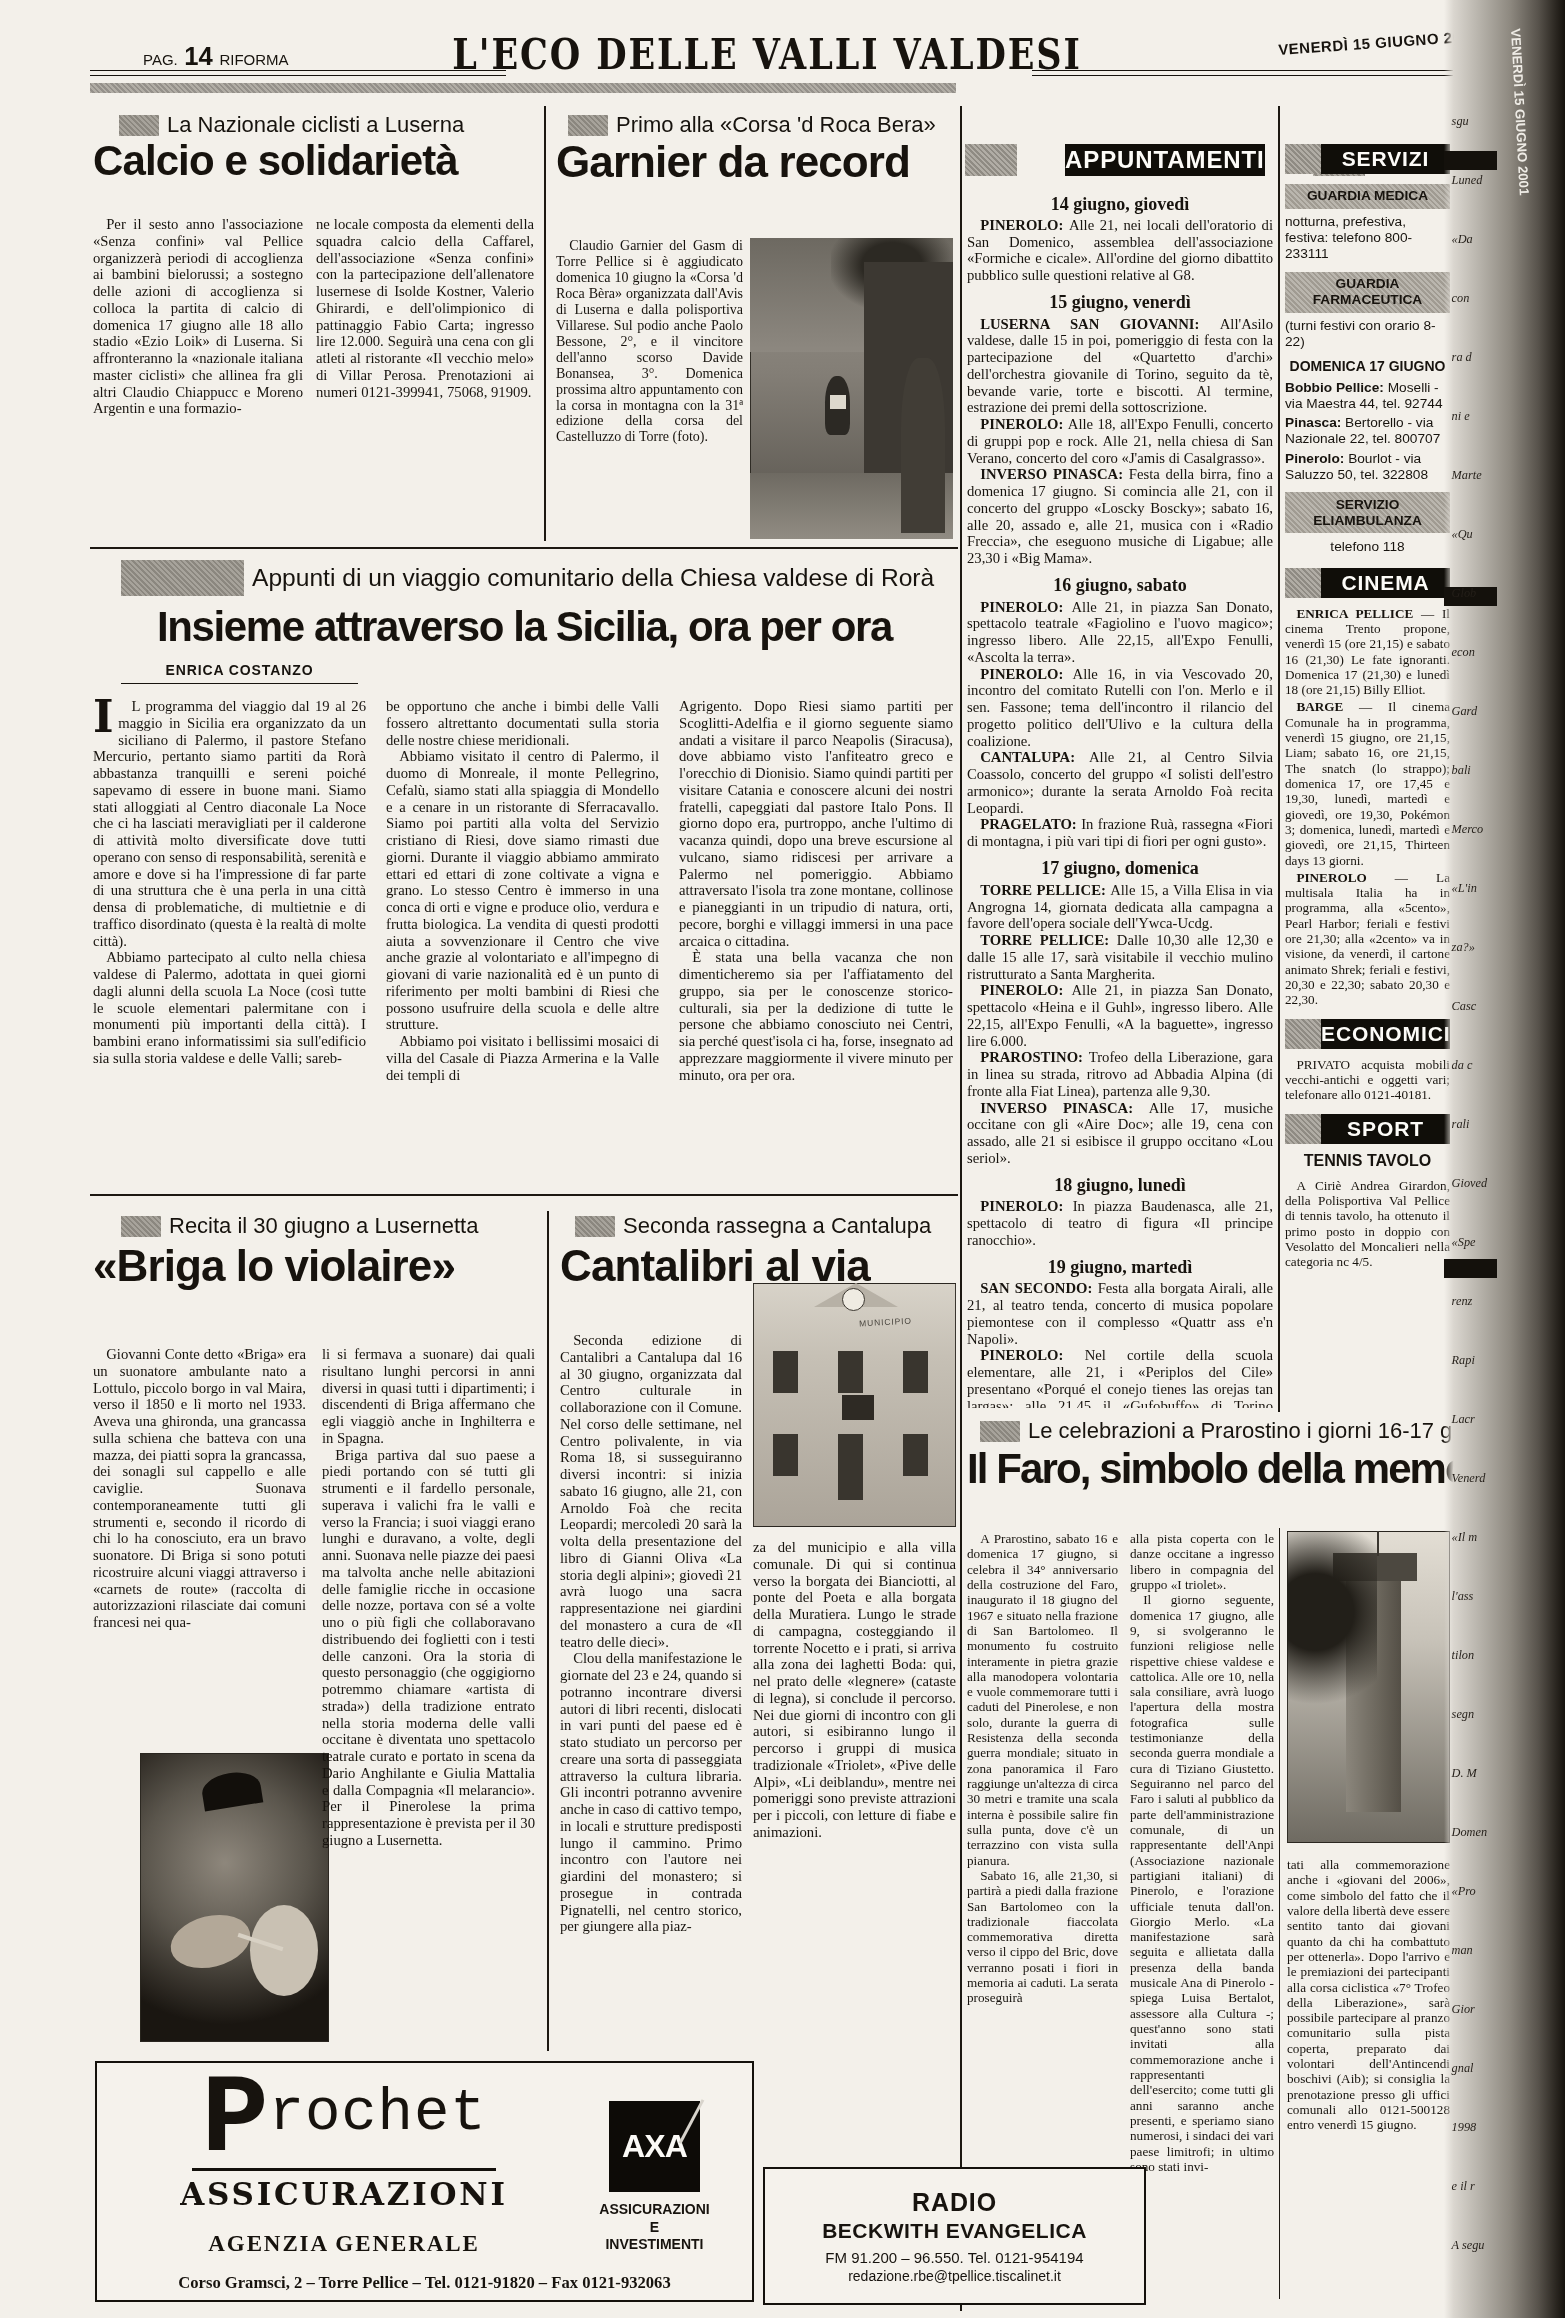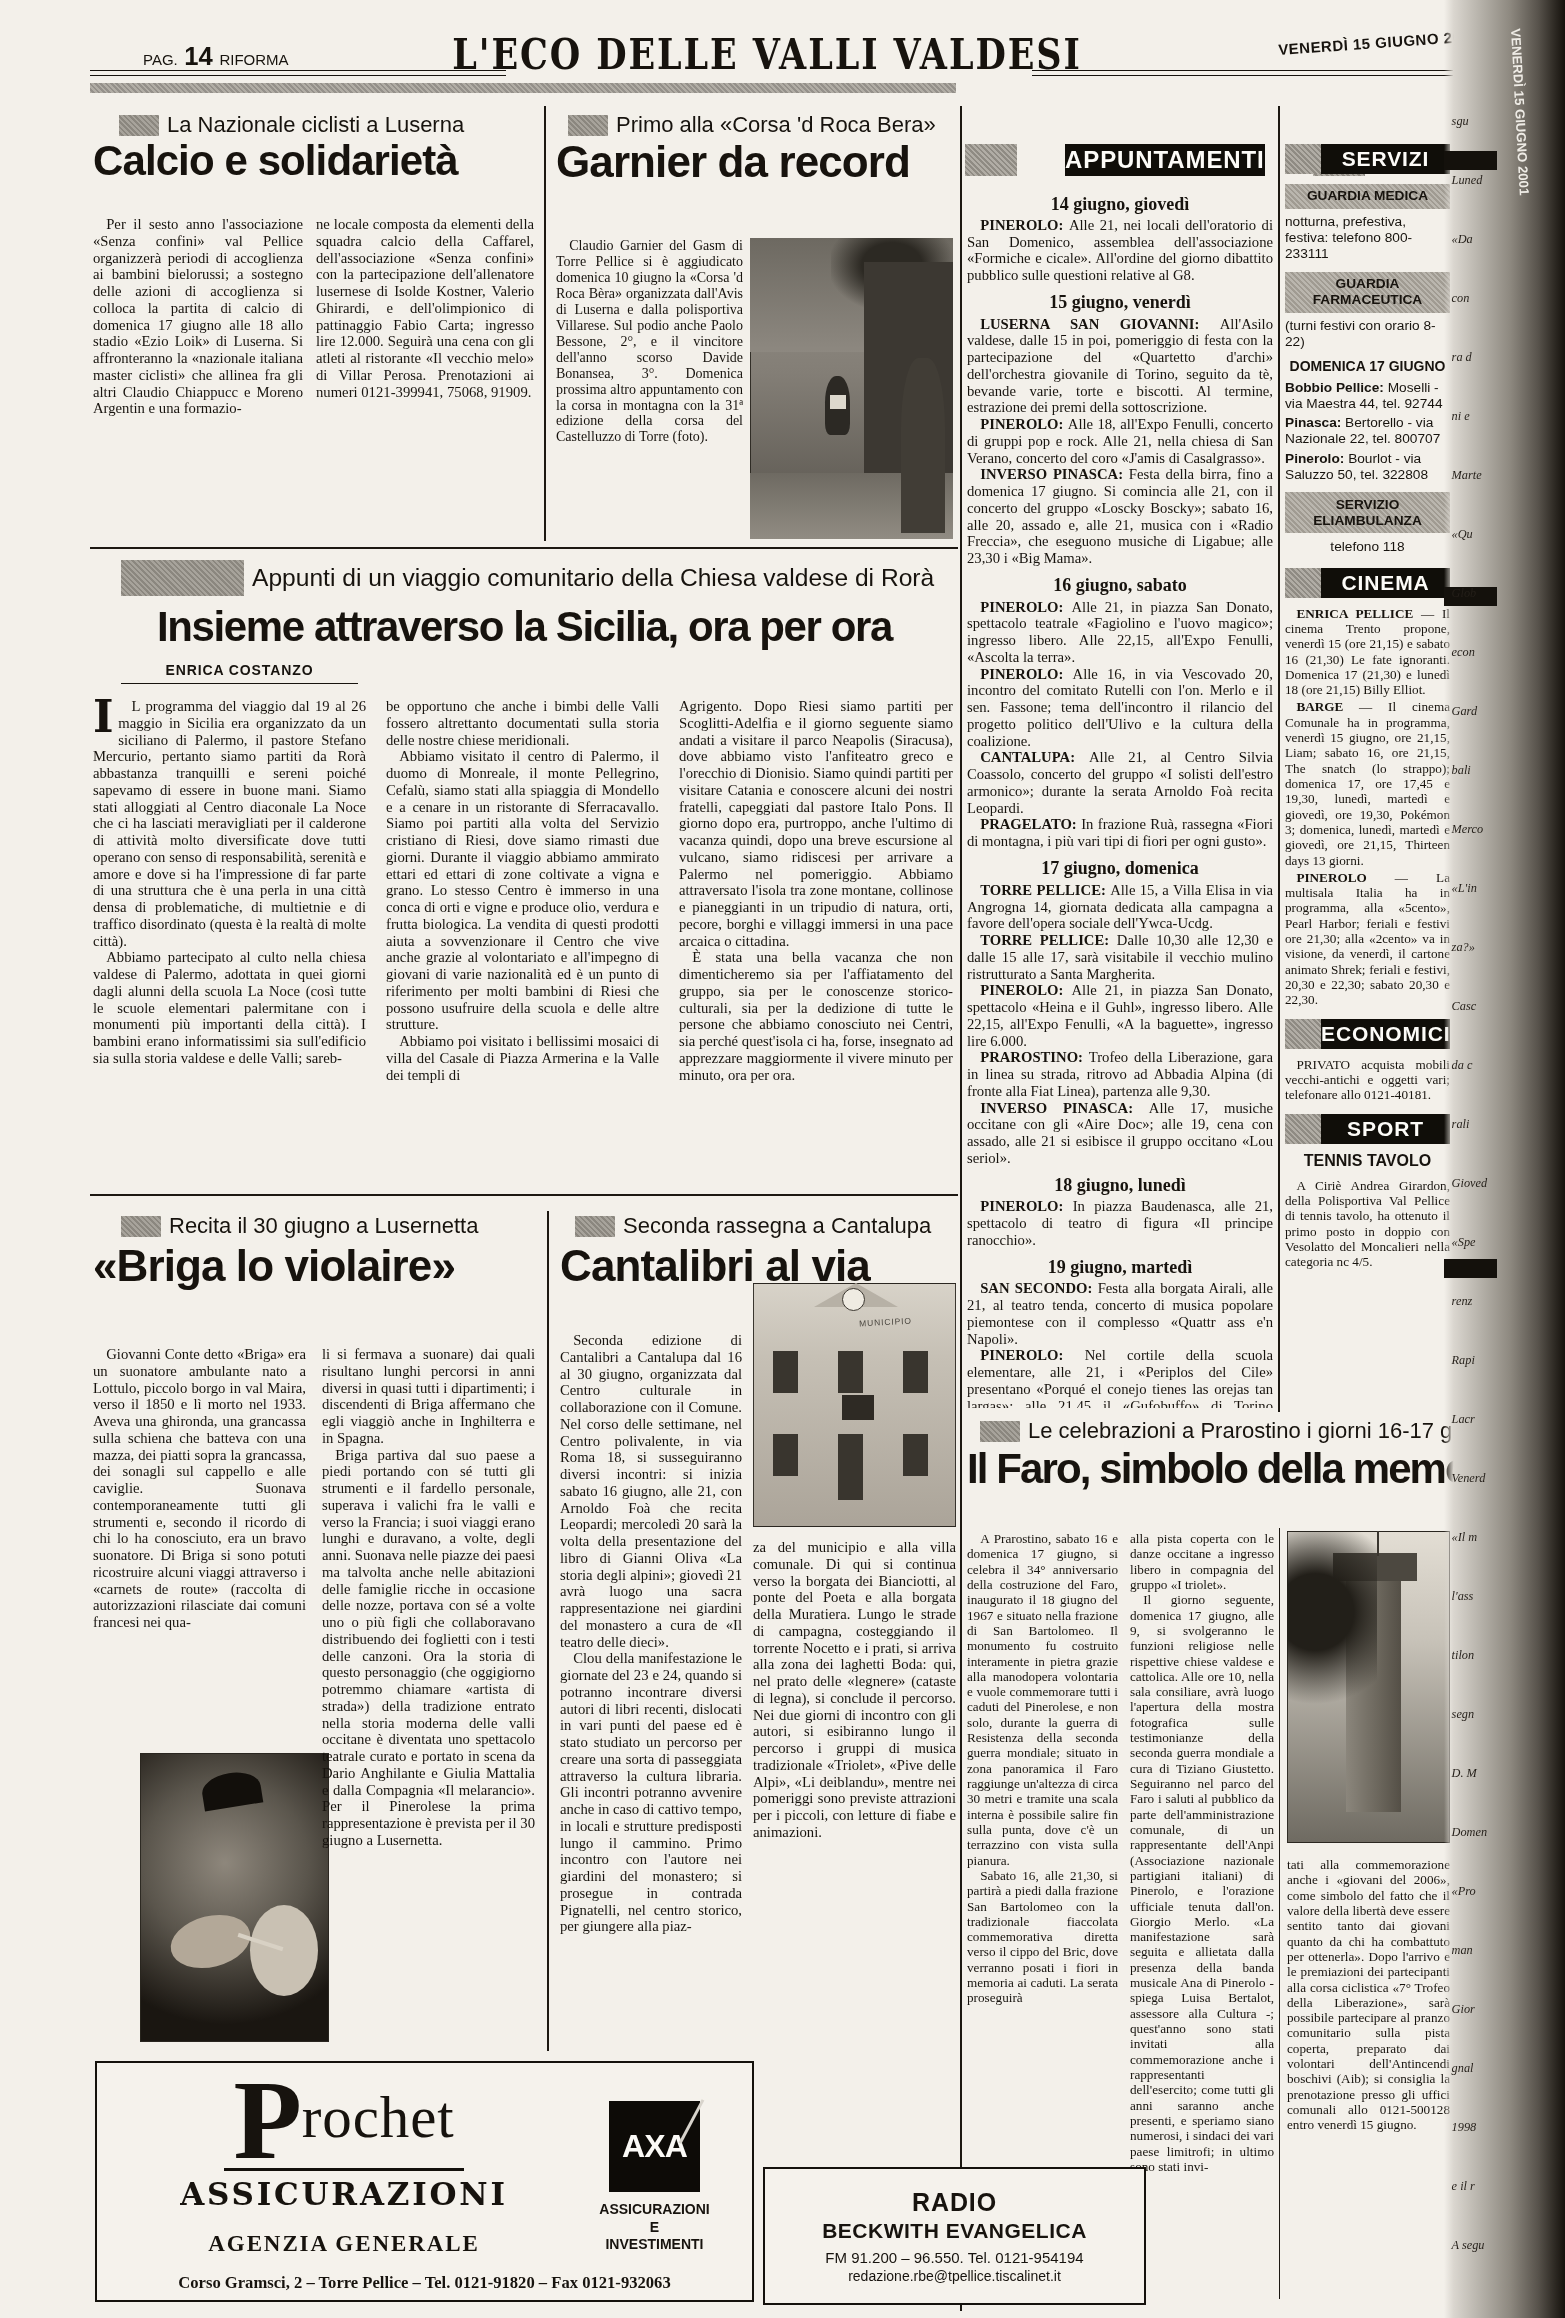--- a/index.html
+++ b/index.html
@@ -85,21 +85,21 @@
   #faro-photo{background:linear-gradient(180deg,#e3ded4 0%,#c7c2b8 35%,#6e6a61 100%);}
   #faro-photo .tower{position:absolute;left:36%;top:14%;width:34%;height:76%;background:linear-gradient(90deg,#8b867c,#6b665c 60%,#544f46);}
   #faro-photo .cap{position:absolute;left:28%;top:7%;width:52%;height:9%;background:#4c4840;}
   #faro-photo .antenna{position:absolute;left:55%;top:0;width:2.8px;height:8%;background:#3a362f;}
   #faro-photo .tree{position:absolute;left:-20%;top:-10%;width:75%;height:72%;background:radial-gradient(circle,#221f19 30%,transparent 72%);}
 
   
   .ad{border:2.8px solid #14110c;background:#f5f2ec;}
   .prochet-grid{display:flex;padding:13.2px 17px 5.7px;}
   .prochet-left{flex:1;text-align:center;}
-  .prologo{font-family:Liberation Serif, serif;display:inline-block;border-bottom:3.8px solid #14110c;line-height:.8;padding:0 9.5px 1.9px;text-align:right;}
+  .prologo{font-family:Liberation Mono, monospace;display:inline-block;border-bottom:3.8px solid #14110c;line-height:.8;padding:0 9.5px 1.9px;text-align:right;}
   .prologo .P{font-size:112px;font-weight:bold;vertical-align:-21px;}
   .prologo .rest{font-size:59px;letter-spacing:0.9px;}
   .pro-assic{font-family:"DejaVu Serif",serif;font-size:31px;letter-spacing:2.8px;margin-top:5.7px;font-weight:bold;}
   .pro-agenzia{font-family:"Liberation Serif",serif;font-weight:bold;font-size:23px;letter-spacing:1.9px;margin-top:19px;}
   .pro-addr{font-family:"Liberation Serif",serif;font-weight:bold;font-size:16.6px;text-align:center;padding:9.5px 0 7.6px;}
   .axa-wrap{flex:0 0 161px;text-align:center;padding-top:24.6px;}
   .axa-box{width:91px;height:91px;background:#0d0b07;margin:0 auto;position:relative;display:flex;align-items:center;justify-content:center;}
   .axa-box .axa-t{color:#fbfaf6;font-family:"Liberation Sans",sans-serif;font-weight:bold;font-size:32px;letter-spacing:-0.9px;}
   .axa-box .slash{position:absolute;right:7.6px;top:-3.8px;width:2.8px;height:49px;background:#d8d4cc;transform:rotate(28deg);}
   .axa-cap{font-family:"Liberation Sans",sans-serif;font-weight:bold;font-size:14px;line-height:1.25;margin-top:9.5px;white-space:pre-line;}

